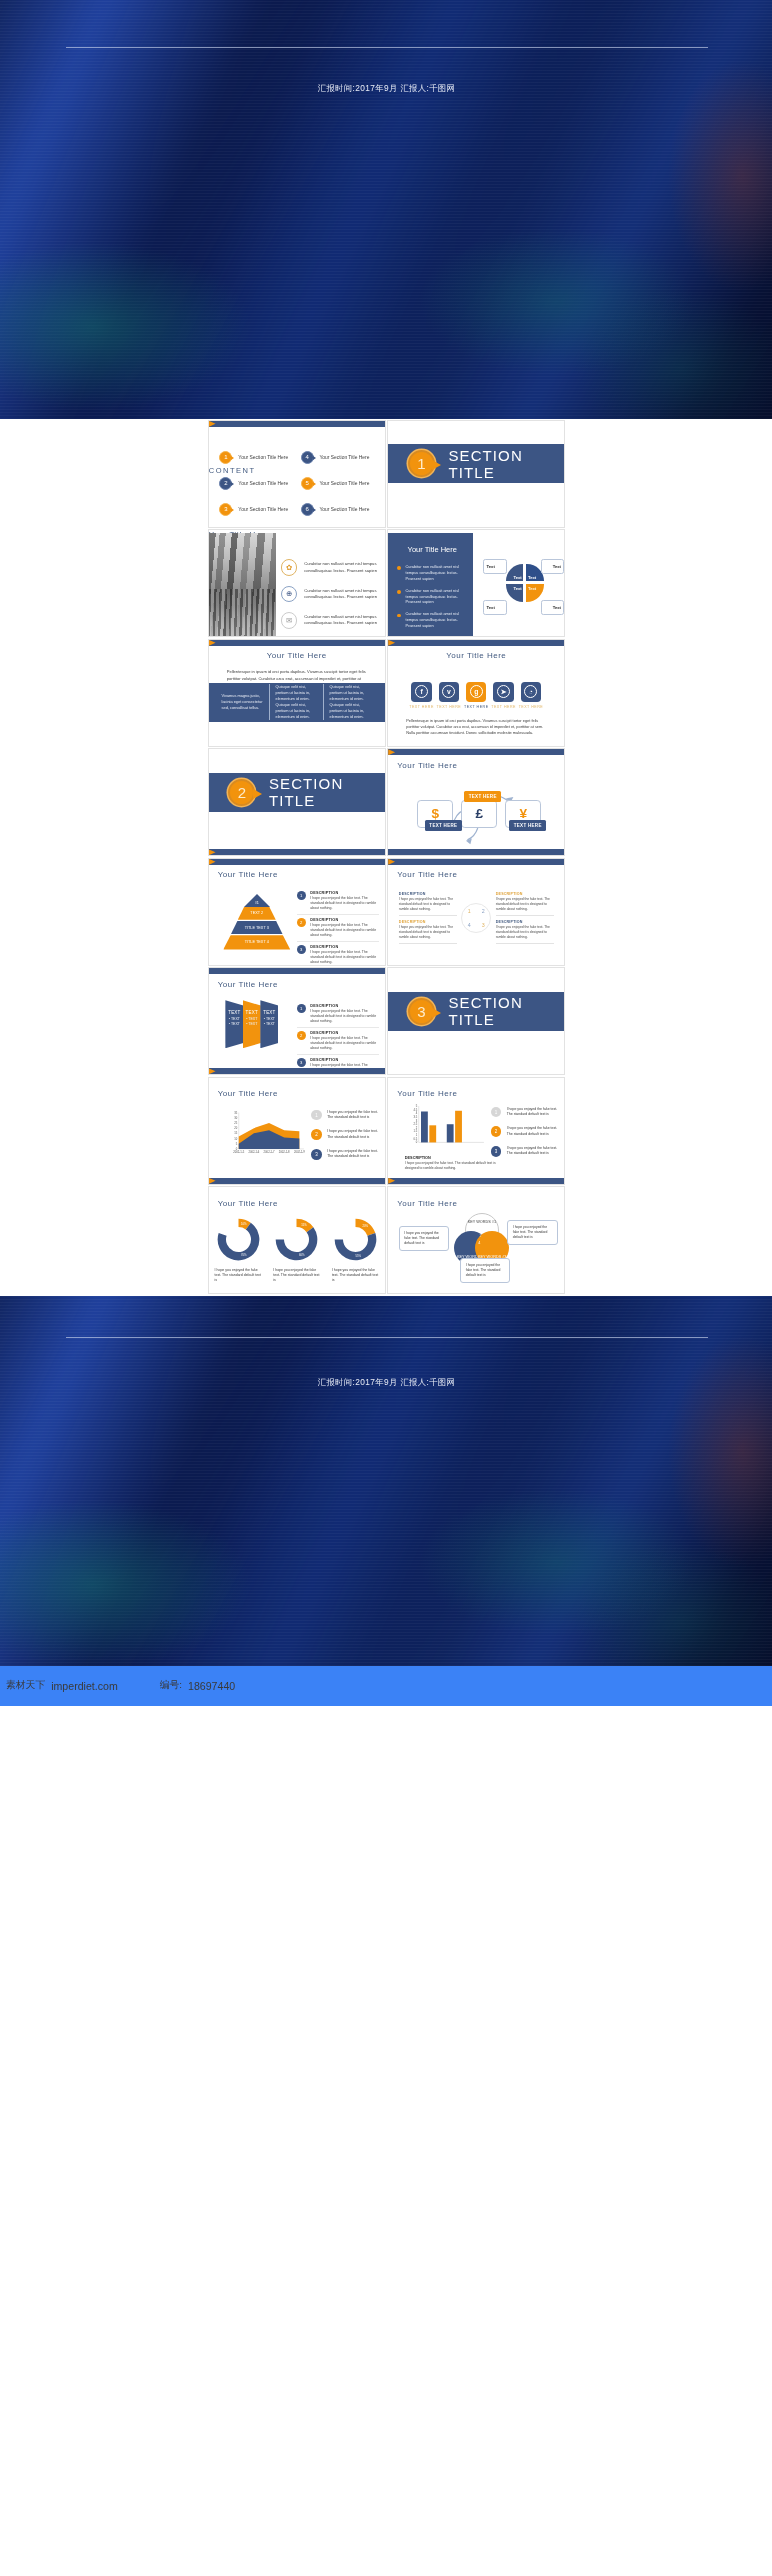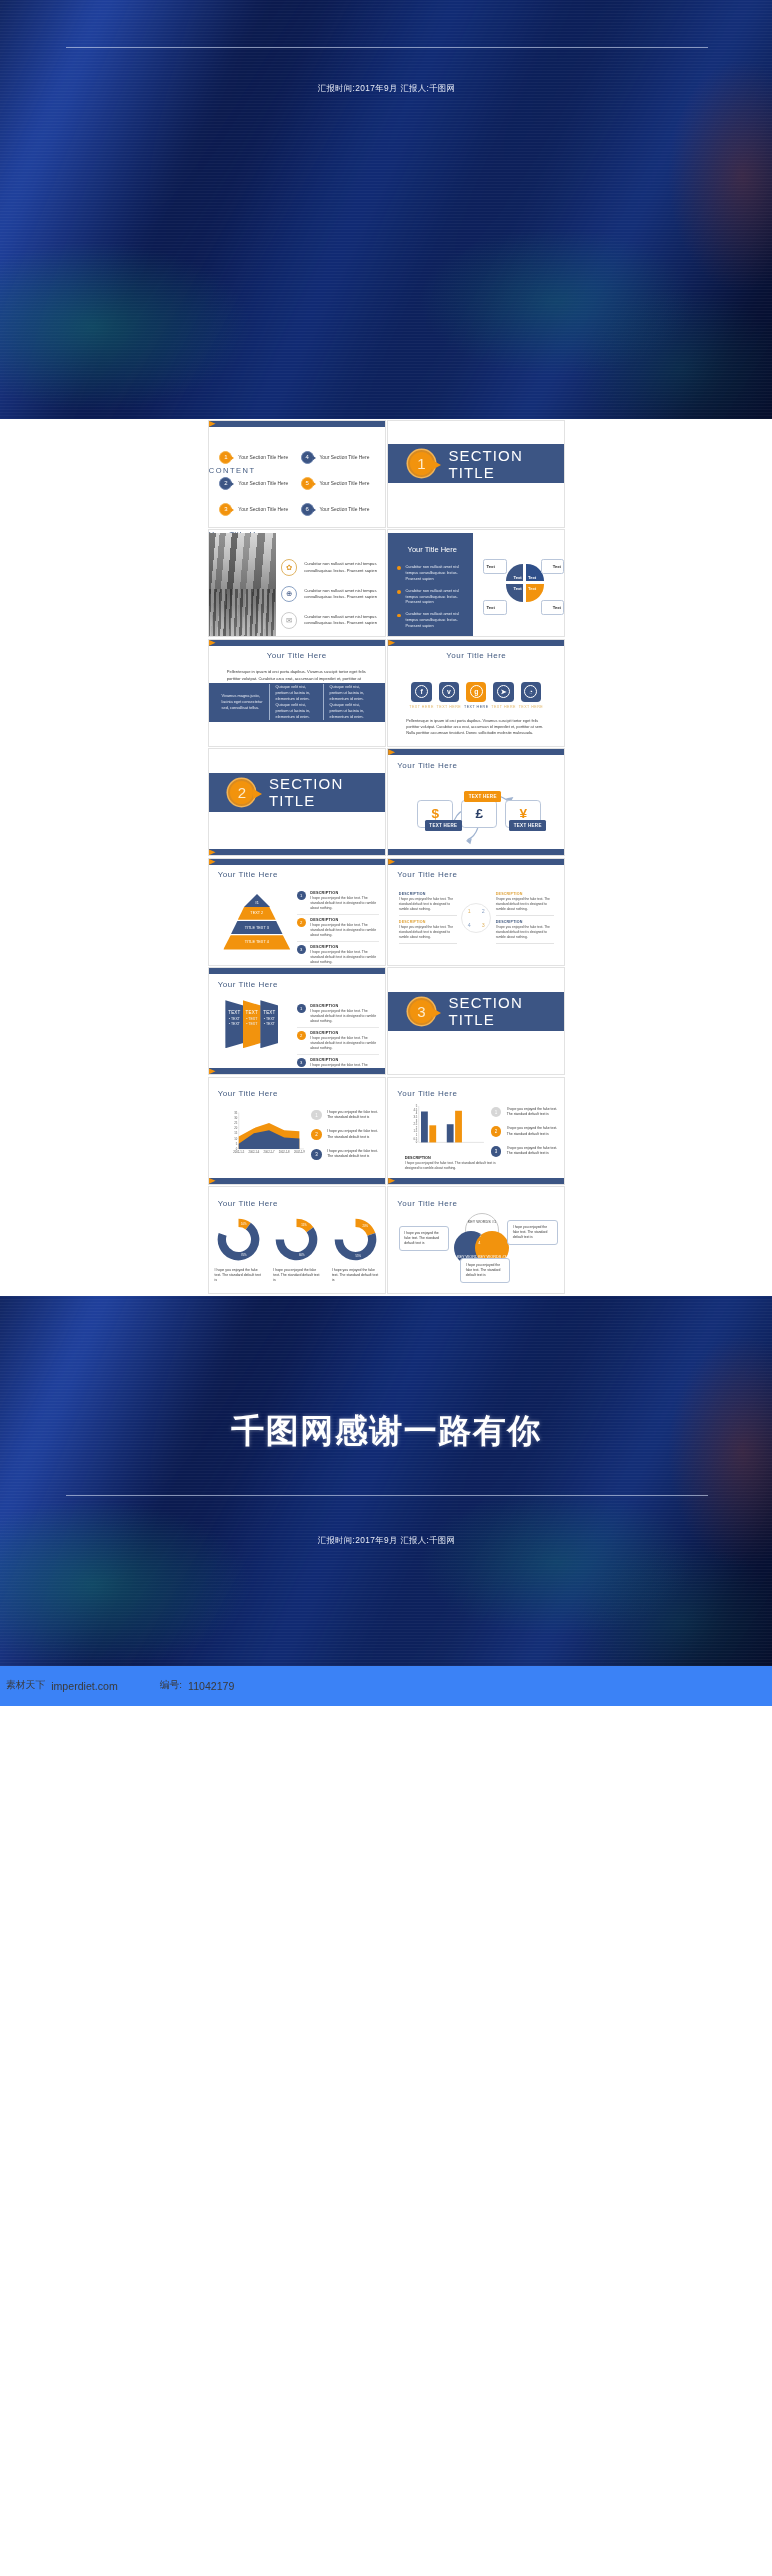--- a/index.html
+++ b/index.html
@@ -783,24 +783,23 @@
       <div class="v-n vn-4">4</div>
     </div>
     <div class="v-box vb-left">I hope you enjoyed the fake text. The standard default text is</div>
     <div class="v-box vb-right">I hope you enjoyed the fake text. The standard default text is</div>
     <div class="v-box vb-bottom">I hope you enjoyed the fake text. The standard default text is</div>
   </div>
 
 </div>
 
 <div class="hero aurora" id="closing-slide">
-  <div class="hero-title">千图网感谢一路有你</div>
   <div class="hero-rule"></div>
   <div class="hero-meta">汇报时间:2017年9月    汇报人:千图网</div>
 </div>
 
 <div class="watermark">
   <span class="wm-cn">素材天下</span>
   <span class="wm-site">imperdiet.com</span>
   <span class="wm-no">编号:</span>
-  <span class="wm-id">11042179</span>
+  <span class="wm-id">18697440</span>
 </div>
 
 
 </body></html>

